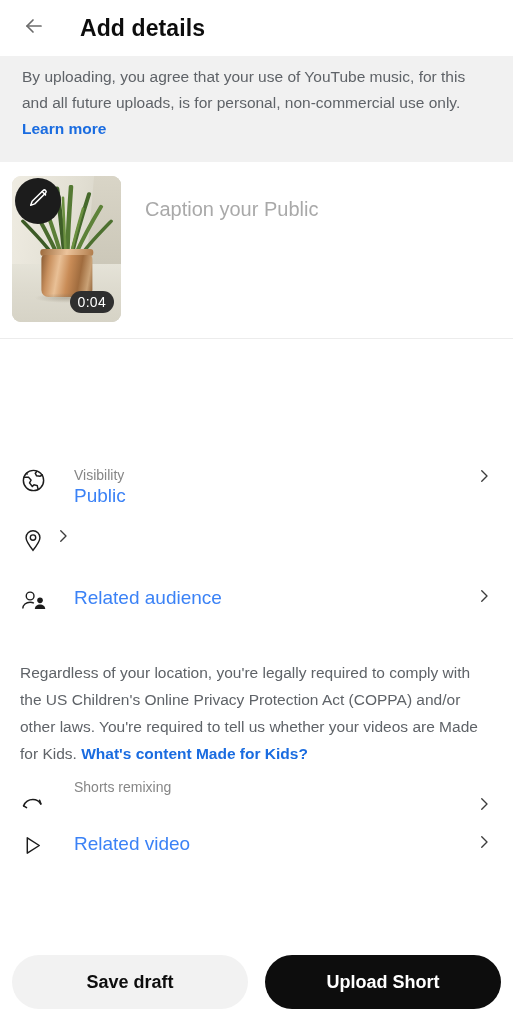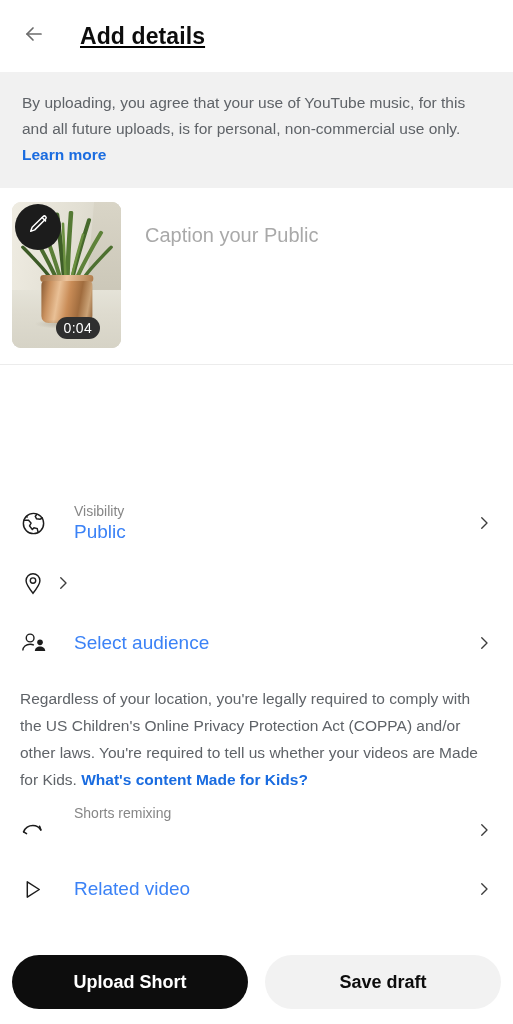--- a/index.html
+++ b/index.html
@@ -6,36 +6,36 @@
   html, body {
     width: 513px; height: 1024px;
     background: #ffffff;
     font-family: "Liberation Sans", sans-serif;
     overflow: hidden;
   }
   .screen { position: relative; width: 513px; height: 1024px; background:#fff; }
 
   
   .header {
-    height: 72px; display: flex; align-items: center;
-    padding-left: 14px; background: #fff; text-decoration: underline;
+    height: 56px; display: flex; align-items: center;
+    padding-left: 14px; background: #fff;
   }
   .back-btn {
     width: 40px; height: 40px; display: flex;
     align-items: center; justify-content: center;
     cursor: pointer; flex: 0 0 auto;
   }
   .page-title {
     font-size: 23px; font-weight: 700; color: #0d0d0d;
     letter-spacing: .1px; margin-left: 26px;
   }
 
   
   .notice {
-    background: #f1f1f1; padding: 18px 22px 20px 22px;
+    background: #f1f1f1; padding: 8px 22px 20px 22px;
   }
   .notice p {
     font-size: 15.5px; line-height: 26px; color: #5f6368;
   }
   .link { color: #1a6ce0; font-weight: 600; cursor: pointer; }
 
   
   .caption-row {
     display: flex; padding: 14px 18px 16px 12px; background: #fff;
   }
@@ -77,34 +77,34 @@
     bottom:13%; width:60%; height:7%;
     background: radial-gradient(ellipse at center, rgba(120,110,90,.38), rgba(120,110,90,0) 70%);
   }
   .edit-badge {
     position:absolute; left:3px; top:2px; width:46px; height:46px;
     border-radius:50%; background:#1c1c1c;
     display:flex; align-items:center; justify-content:center;
     cursor:pointer;
   }
   .duration {
-    position:absolute; right:21px; bottom:9px;
+    position:absolute; right:7px; bottom:9px;
     background:#2f2f2f; color:#fff; font-size:14px; font-weight:500;
     padding:3px 8px; border-radius:11px; letter-spacing:.3px;
   }
   .caption-ph {
     font-size: 20px; color: #a9a9a9; margin-left: 24px; margin-top: 22px;
     cursor: text;
   }
   .divider { height:1px; background:#ececec; }
 
   
   .rows { padding-top: 4px; }
   .row {
-    position: relative; display: flex; align-items: center;
+    position: relative; display: flex; align-items: flex-start;
     min-height: 60px; padding: 0 20px 0 20px; cursor: pointer;
   }
   .row .ico {
     width: 34px; flex: 0 0 34px; display:flex;
     align-items:center; justify-content:flex-start;
   }
   .row .txt { flex: 1 1 auto; margin-left: 20px; }
   .row .sub { font-size: 14px; color: #868686; margin-bottom: 2px; }
   .row .main-label { font-size: 19px; font-weight: 400; color: #3b82f6; }
   .chev { flex: 0 0 auto; display:flex; align-items:center; }
@@ -236,21 +236,21 @@
     <div class="row">
       <div class="ico">
         <svg width="28" height="28" viewBox="0 0 26 24" fill="none" stroke="#1c1c1c" stroke-width="1.3">
           <circle cx="9.4" cy="7.4" r="3.6"></circle>
           <path d="M2.6 19c0-3.5 3-5.9 6.8-5.9 1.3 0 2.5.3 3.5.8"></path>
           <circle cx="18.6" cy="11.4" r="2.6" fill="#1c1c1c" stroke="none"></circle>
           <path d="M13.8 19.4c0-2.6 2.1-4.2 4.8-4.2s4.8 1.6 4.8 4.2z" fill="#1c1c1c" stroke="none"></path>
         </svg>
       </div>
       <div class="txt">
-        <div class="main-label">Select audience</div>
+        <div class="main-label">Related audience</div>
       </div>
       <div class="chev">
         <svg width="18" height="18" viewBox="0 0 24 24" fill="none" stroke="#3c3c3c" stroke-width="1.8" stroke-linecap="round" stroke-linejoin="round">
             <path d="M9 5l7 7-7 7"></path>
           </svg>
       </div>
     </div>
 
     <div class="coppa">
       <span>Regardless of your location, you're legally required to comply with the US Children's Online Privacy Protection Act (COPPA) and/or other laws. You're required to tell us whether your videos are Made for Kids.</span>
@@ -287,17 +287,17 @@
       <div class="chev">
         <svg width="18" height="18" viewBox="0 0 24 24" fill="none" stroke="#3c3c3c" stroke-width="1.8" stroke-linecap="round" stroke-linejoin="round">
             <path d="M9 5l7 7-7 7"></path>
           </svg>
       </div>
     </div>
 
   </div>
 
   <div class="bottom-bar">
+    <button class="btn btn-draft">Save draft</button>
     <button class="btn btn-upload">Upload Short</button>
-    <button class="btn btn-draft">Save draft</button>
   </div>
 
 </div>
 
 </body></html>

